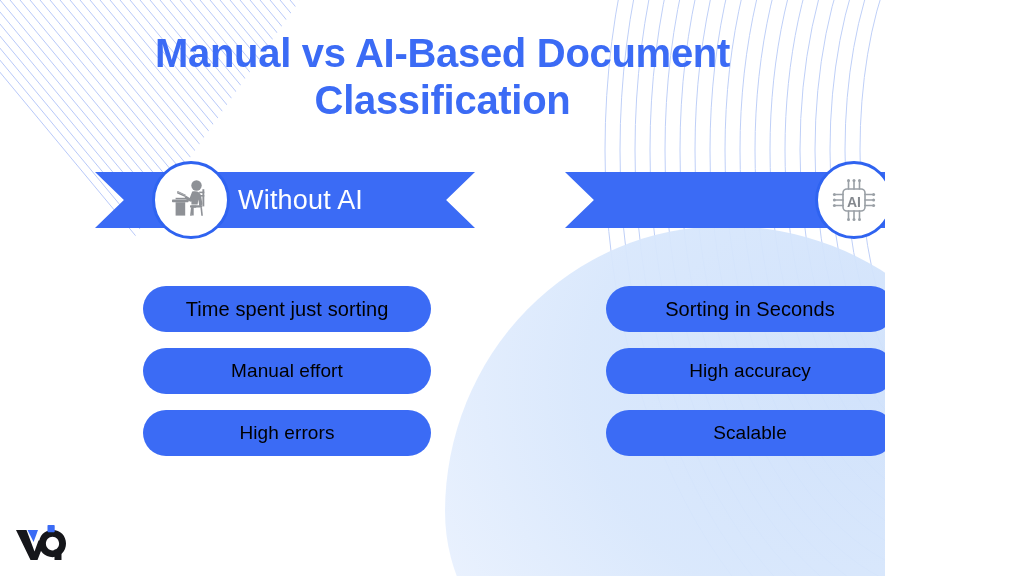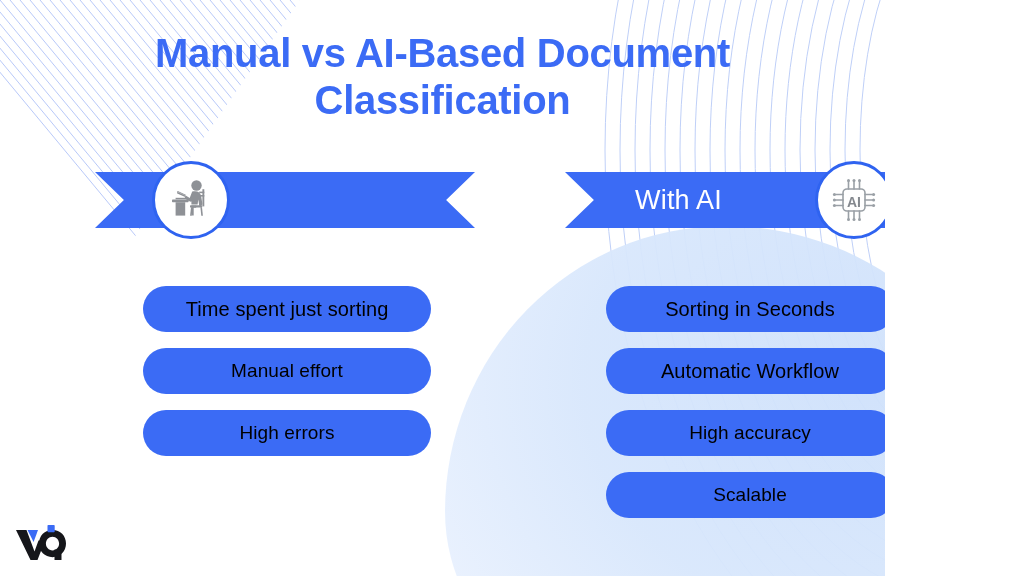--- a/index.html
+++ b/index.html
@@ -202,20 +202,21 @@
   </div>
 
   <div class="blob-br"></div>
 
   <h1 class="title">
     <span>Manual vs AI-Based Document</span>
     <span class="l2">Classification</span>
   </h1>
 
   <div class="banner banner-left"></div>
+  <div class="banner-label banner-label-left">Without AI</div>
 
   <div class="medallion medallion-left">
     <svg width="50" height="50" viewBox="0 0 50 50" xmlns="http://www.w3.org/2000/svg" aria-hidden="true">
       <g fill="#8e9196">
 
         <circle cx="30.5" cy="10.5" r="5.2"></circle>
 
         <path d="M26.2 16.5 c4.8 -1.2 8.2 0.6 8.9 4.2 l1.2 7.6 c0.2 1.6 -0.6 2.7 -2.1 2.9 l-0.9 0.1 l-1.0 -6.8 l-0.7 5.1 l-6.2 0 l0 -3.0 c-1.3 0.2 -2.2 -0.2 -3.4 -1.0 l-3.6 -2.4 l1.7 -2.4 l3.6 2.3 z"></path>
 
         <rect x="24.0" y="30.2" width="12.2" height="2.3" rx="0.6"></rect>
@@ -235,21 +236,20 @@
 
         <path d="M11.2 16.8 l8.6 4.0 l0 1.4 l-8.6 -3.6 z"></path>
         <path d="M10.9 16.6 l0.9 -0.5 l8.4 4.0 l-0.9 0.5 z"></path>
 
         <path d="M9.6 22.8 l12.0 0 l0 1.5 l-12.0 0 z"></path>
       </g>
     </svg>
   </div>
 
   <div class="banner banner-right"></div>
-  <div class="banner-label banner-label-right">With AI</div>
 
   <div class="medallion medallion-right">
     <svg width="52" height="52" viewBox="0 0 52 52" xmlns="http://www.w3.org/2000/svg" aria-hidden="true">
       <g stroke="#9aa0a6" stroke-width="1.6" fill="none" stroke-linecap="round">
         <rect x="15" y="15" width="22" height="22" rx="4"></rect>
 
         <line x1="20.5" y1="15" x2="20.5" y2="7.5"></line>
         <line x1="26.0" y1="15" x2="26.0" y2="7.5"></line>
         <line x1="31.5" y1="15" x2="31.5" y2="7.5"></line>
 
@@ -284,21 +284,20 @@
   </div>
 
   <div class="col col-left">
     <div class="pill lg">Time spent just sorting</div>
     <div class="pill">Manual effort</div>
     <div class="pill">High errors</div>
   </div>
 
   <div class="col col-right">
     <div class="pill lg">Sorting in Seconds</div>
-    <div class="pill lg">Automatic Workflow</div>
     <div class="pill">High accuracy</div>
     <div class="pill">Scalable</div>
   </div>
 
   <div class="logo">
     <svg width="56" height="40" viewBox="0 0 56 40" xmlns="http://www.w3.org/2000/svg" aria-hidden="true">
 
       <path d="M2 8 L12.5 8 L20.5 29.5 L24.5 18.5 L31 18.5 L23.5 38 L16.5 38 Z" fill="#15161a"></path>
 
       <path d="M13.5 8 L24.0 8 L19.6 20.0 Z" fill="#3b6bf5"></path>

